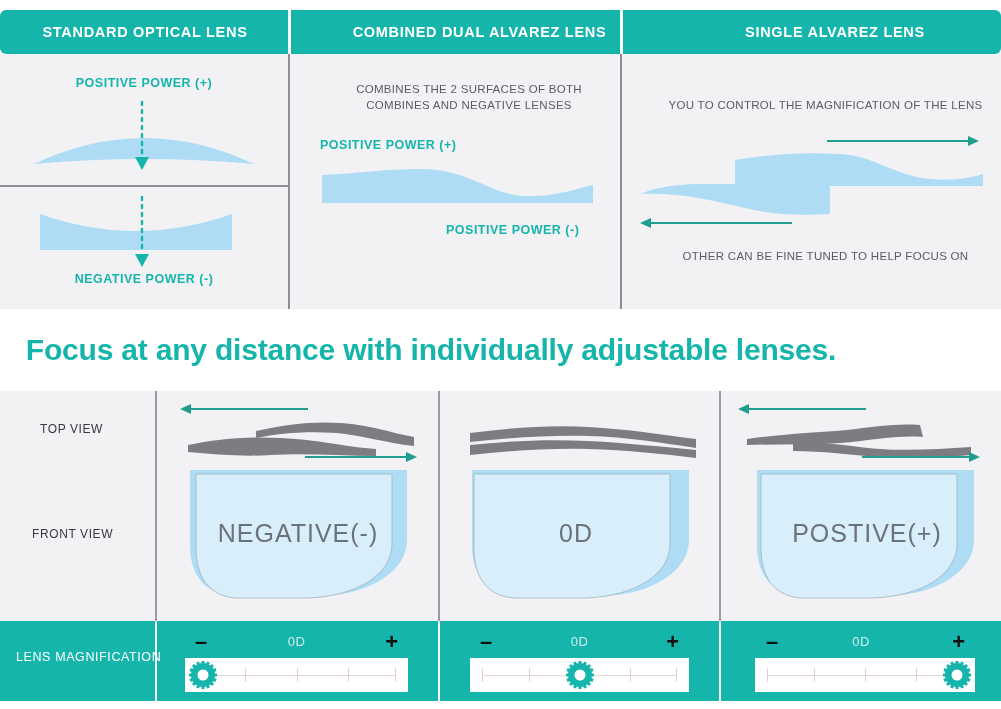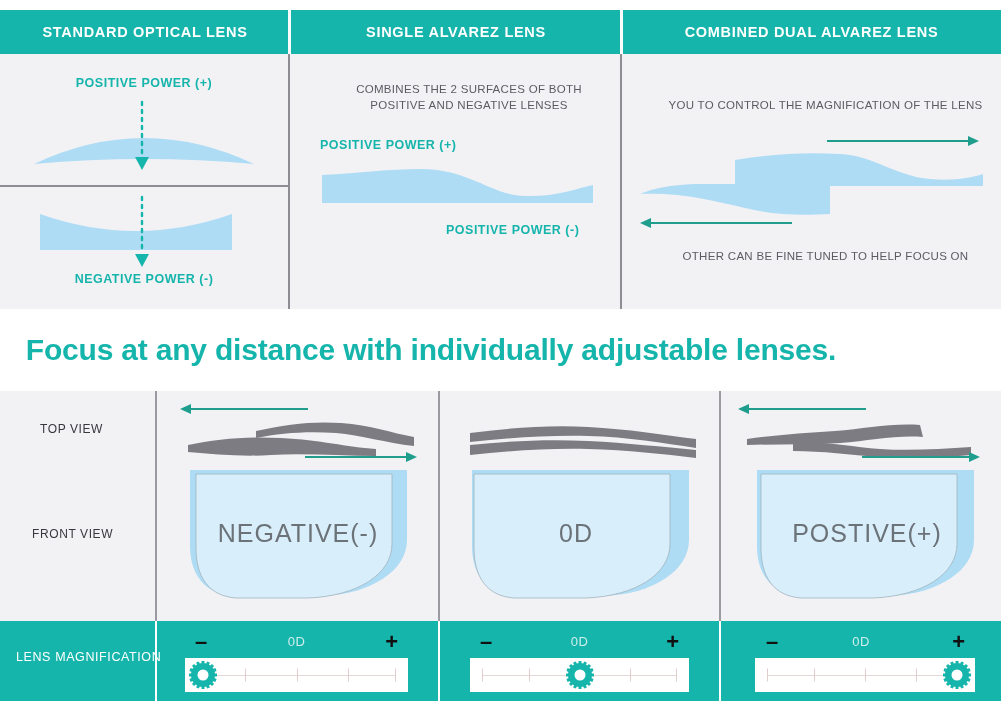--- a/index.html
+++ b/index.html
@@ -1,20 +1,20 @@
 <!DOCTYPE html>
 <html><head>
 <meta charset="utf-8">
 <style>
   html,body{margin:0;padding:0;background:#ffffff;}
   body{width:1001px;height:709px;font-family:"Liberation Sans",sans-serif;-webkit-font-smoothing:antialiased;}
   .page{position:relative;width:1001px;height:709px;overflow:hidden;background:#ffffff;}
 
   
-  .hdr{position:absolute;left:0;top:10px;width:1001px;height:44px;background:#16b5ac;display:flex;}
+  .hdr{position:absolute;left:0;top:10px;width:1001px;height:44px;background:#16b5ac;display:flex;border-radius:6px;}
   .hdr-cell{display:flex;align-items:center;justify-content:center;height:100%;box-sizing:border-box;}
   .hdr-cell span{color:#ffffff;font-size:14.5px;font-weight:bold;letter-spacing:.7px;white-space:nowrap;}
   .hdr-c1{width:290px;}
   .hdr-c2{width:332px;}
   .hdr-c3{width:379px;}
   .hdr-div{position:absolute;top:10px;width:3px;height:44px;background:#fbfbfc;}
 
   
   .top{position:absolute;left:0;top:54px;width:1001px;height:255px;background:#f2f2f5;}
   .vdiv{position:absolute;top:54px;width:2px;height:255px;background:#8d8d93;}
@@ -60,25 +60,25 @@
 </style>
 </head>
 <body>
 
 <div class="page">
 
   <div class="hdr">
     <div class="hdr-cell hdr-c1">
       <span>STANDARD OPTICAL LENS</span>
     </div>
+    <div class="hdr-cell hdr-c3">
+      <span>COMBINED DUAL ALVAREZ LENS</span>
+    </div>
     <div class="hdr-cell hdr-c2">
       <span>SINGLE ALVAREZ LENS</span>
-    </div>
-    <div class="hdr-cell hdr-c3">
-      <span>COMBINED DUAL ALVAREZ LENS</span>
     </div>
   </div>
   <div class="hdr-div" style="left:288px;"></div>
   <div class="hdr-div" style="left:620px;"></div>
 
   <div class="top"></div>
   <div class="vdiv" style="left:288px;"></div>
   <div class="vdiv" style="left:620px;"></div>
   <div class="hdiv"></div>
 
@@ -97,21 +97,21 @@
     <path d="M2 2 L2 38 L194 38 L194 2 Q98 36 2 2 Z" fill="#aedcf5"></path>
   </svg>
   <svg style="position:absolute;left:130px;top:195px;" width="24" height="82" viewBox="0 0 24 82">
     <line x1="12" y1="2" x2="12" y2="58" stroke="#16b5ac" stroke-width="2.4" stroke-dasharray="3 5" stroke-linecap="round"></line>
     <path d="M5 59 L19 59 L12 72 Z" fill="#16b5ac"></path>
   </svg>
 
   <div class="lbl-teal" style="left:0;top:272px;width:288px;text-align:center;">NEGATIVE POWER (-)</div>
 
   <div class="lbl-gray" style="left:290px;top:81px;width:330px;">COMBINES THE 2 SURFACES OF BOTH</div>
-  <div class="lbl-gray" style="left:290px;top:97px;width:330px;">POSITIVE AND NEGATIVE LENSES</div>
+  <div class="lbl-gray" style="left:290px;top:97px;width:330px;">COMBINES AND NEGATIVE LENSES</div>
 
   <div class="lbl-teal" style="left:320px;top:138px;">POSITIVE POWER (+)</div>
 
   <svg style="position:absolute;left:320px;top:163px;" width="275" height="42" viewBox="0 0 275 42">
     <path d="M2 12 C40 10 70 6 100 6 C150 6 170 32 205 33 C235 34 255 26 273 22 L273 40 L2 40 Z" fill="#aedcf5"></path>
   </svg>
 
   <div class="lbl-teal" style="left:446px;top:223px;">POSITIVE POWER (-)</div>
 
   <div class="lbl-gray" style="left:622px;top:97px;width:379px;">YOU TO CONTROL THE MAGNIFICATION OF THE LENS</div>

